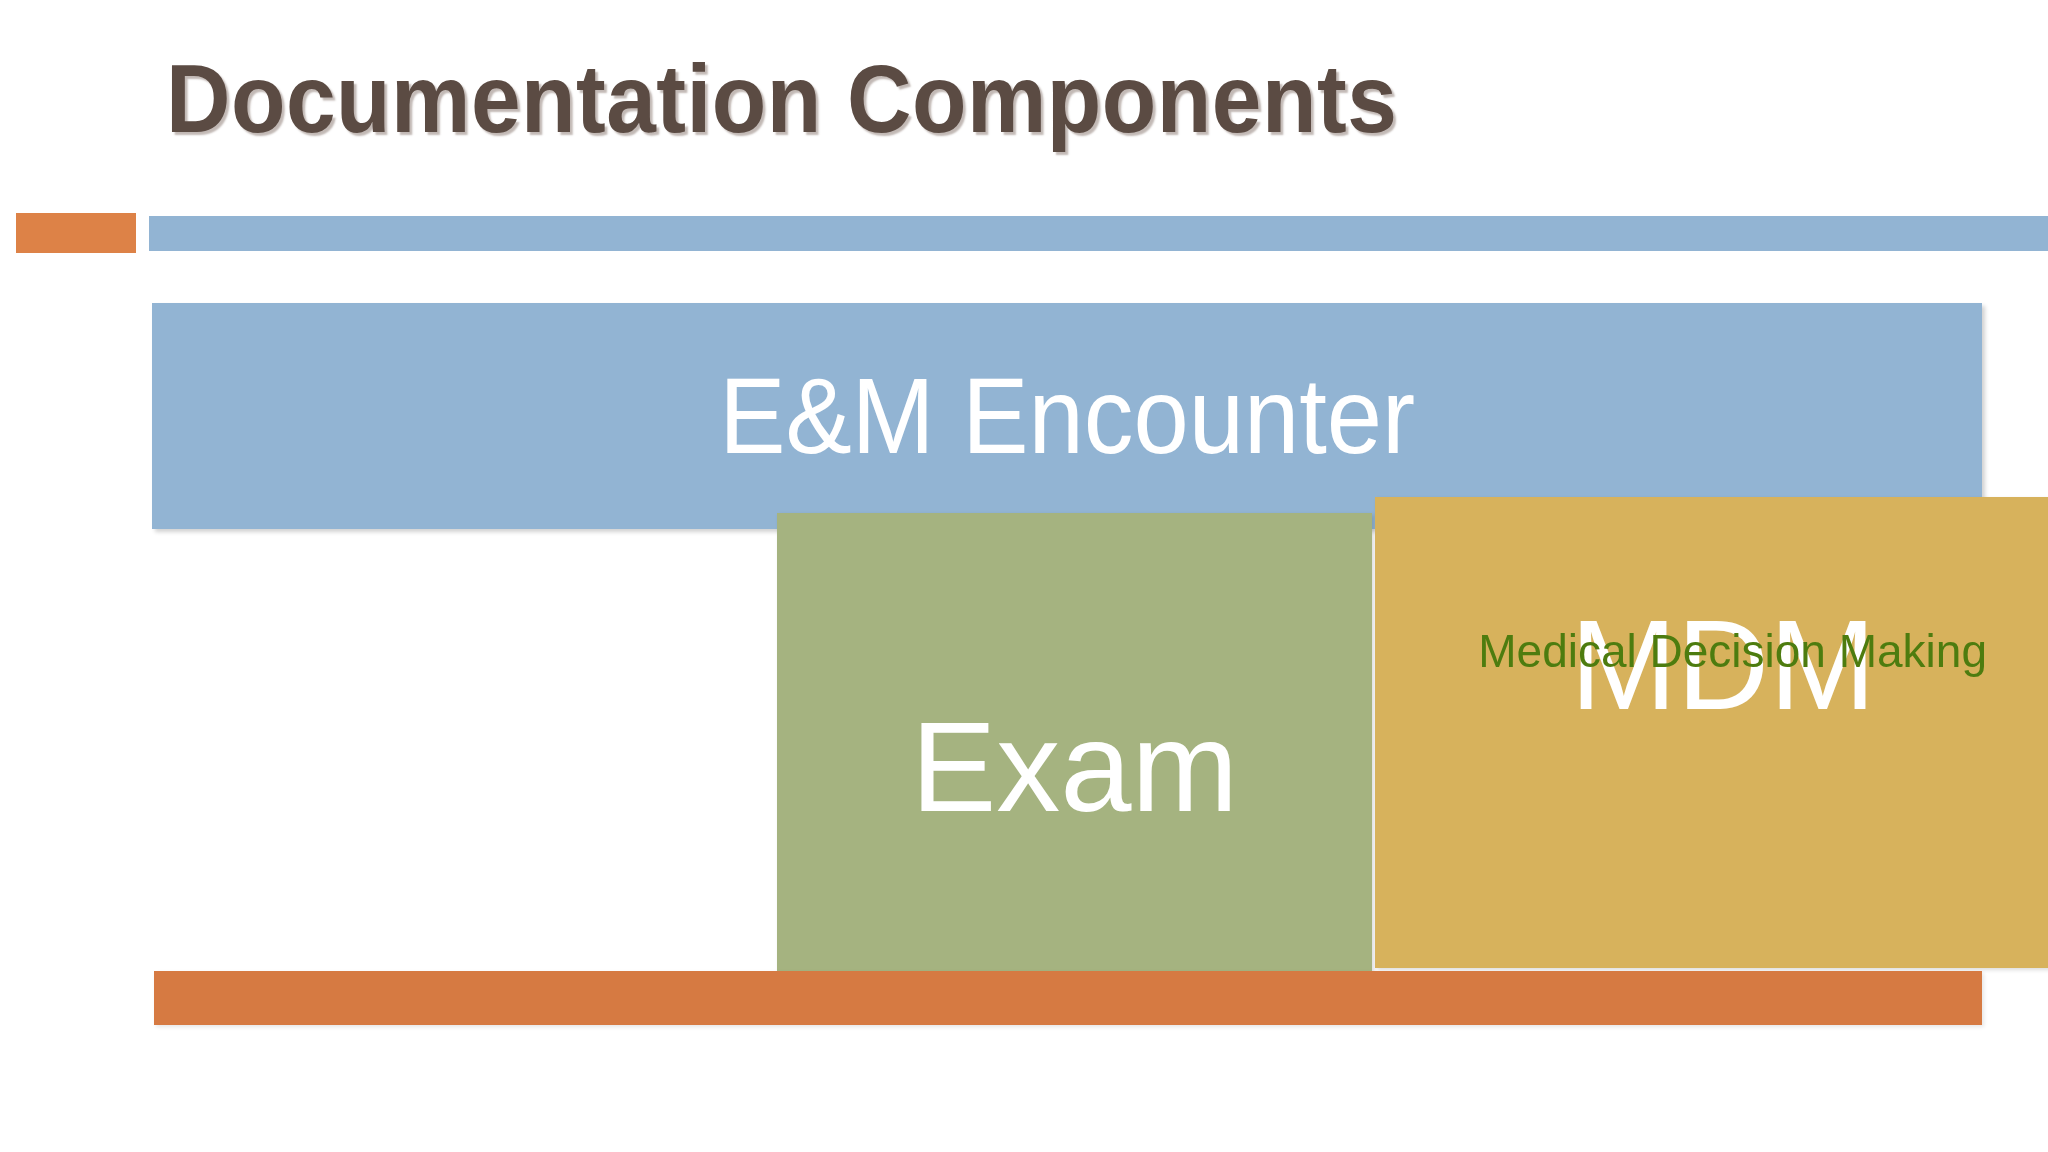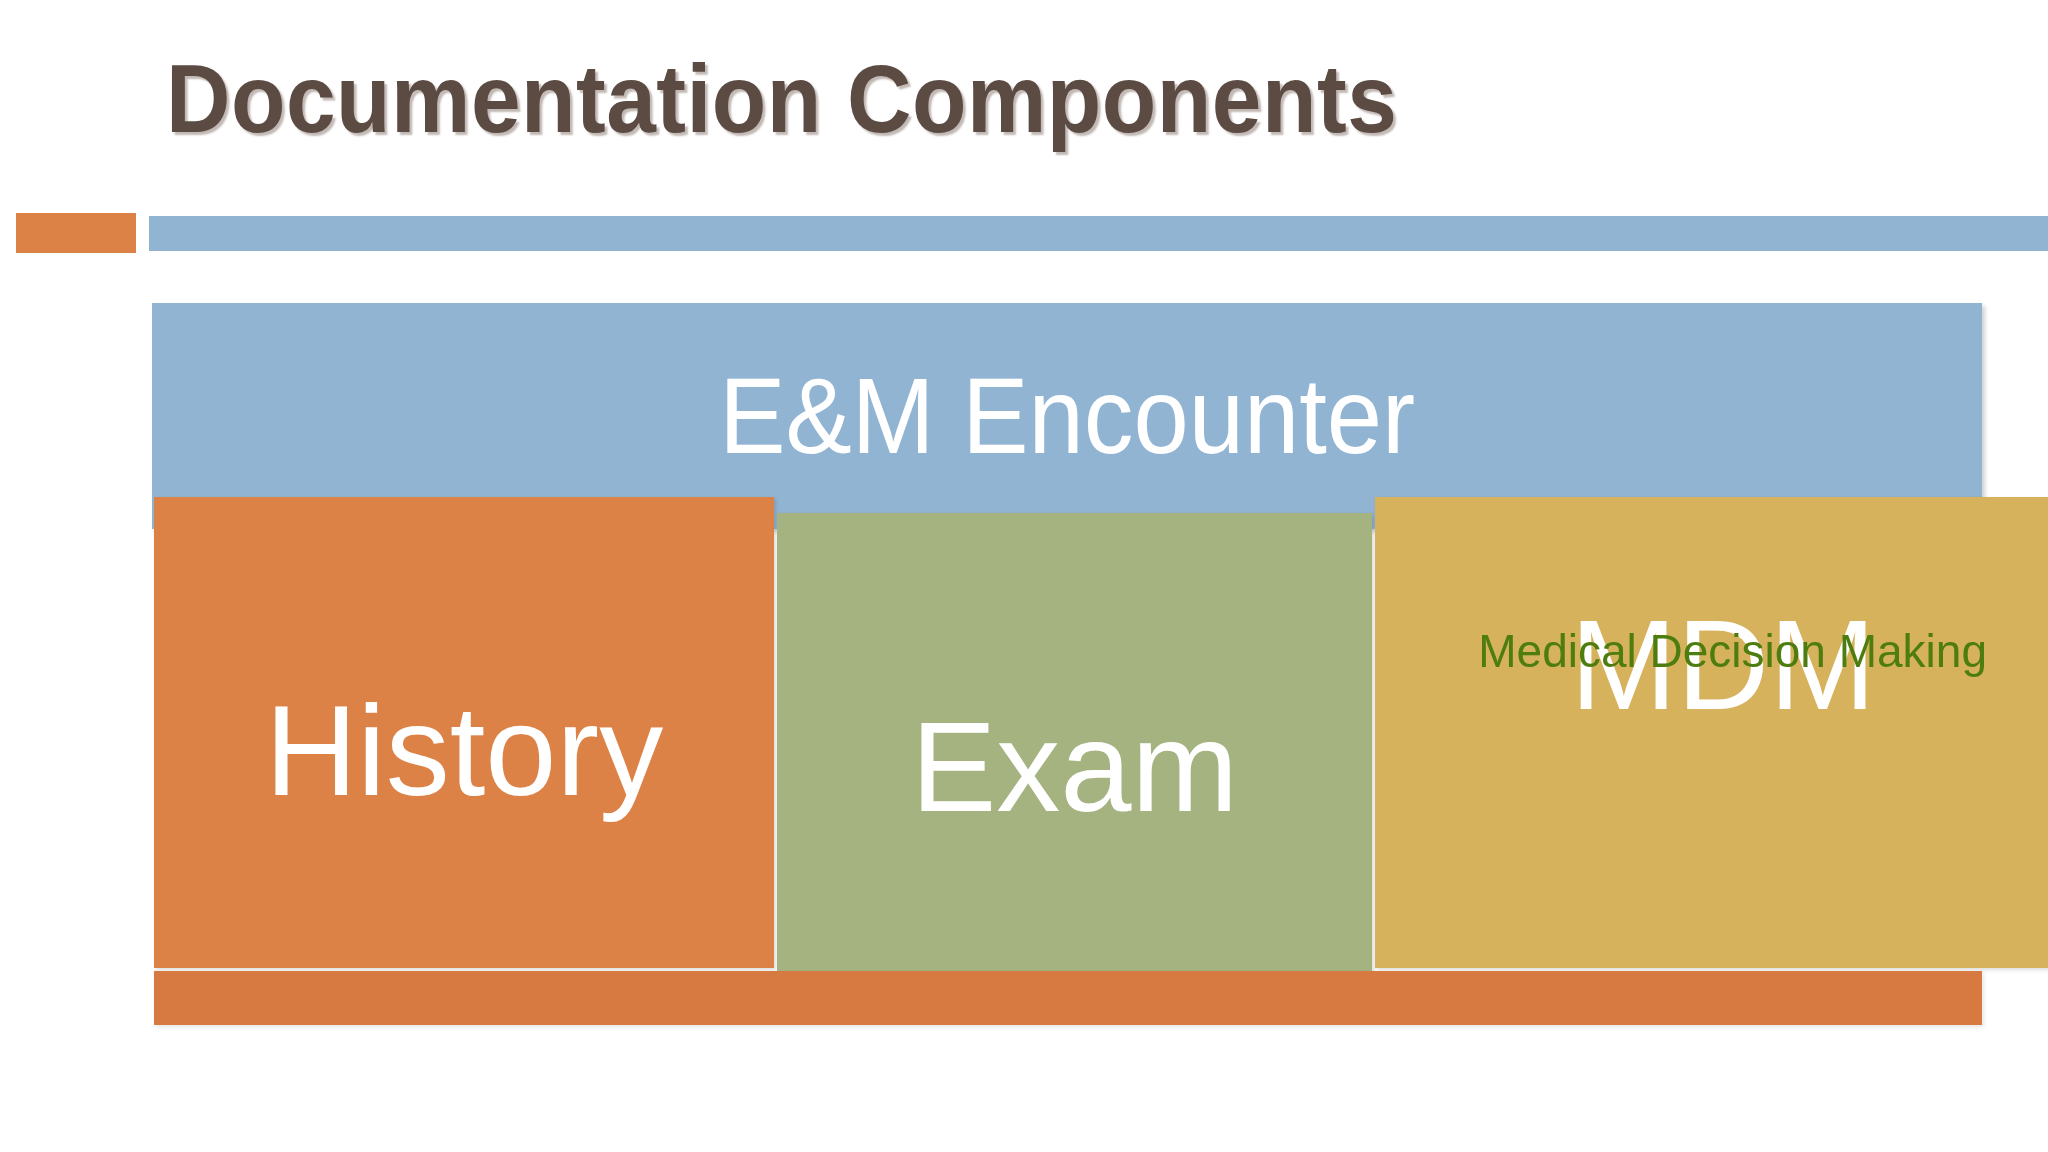--- a/index.html
+++ b/index.html
@@ -176,23 +176,20 @@
   <div id="title-accent-tab"></div>
 
   <div id="title-rule"></div>
 
   <div id="diagram">
 
     <div id="box-encounter" class="box">
       <span class="box-label">E&amp;M Encounter</span>
     </div>
 
-    <div id="box-history" class="box">
-      <span class="tier-label">History</span>
-    </div>
 
     <div id="box-exam" class="box">
       <span class="tier-label">Exam</span>
     </div>
 
     <div id="box-mdm" class="box">
       <span class="tier-label">MDM</span>
     </div>
 
     <div id="mdm-subtitle">Medical Decision Making</div>

